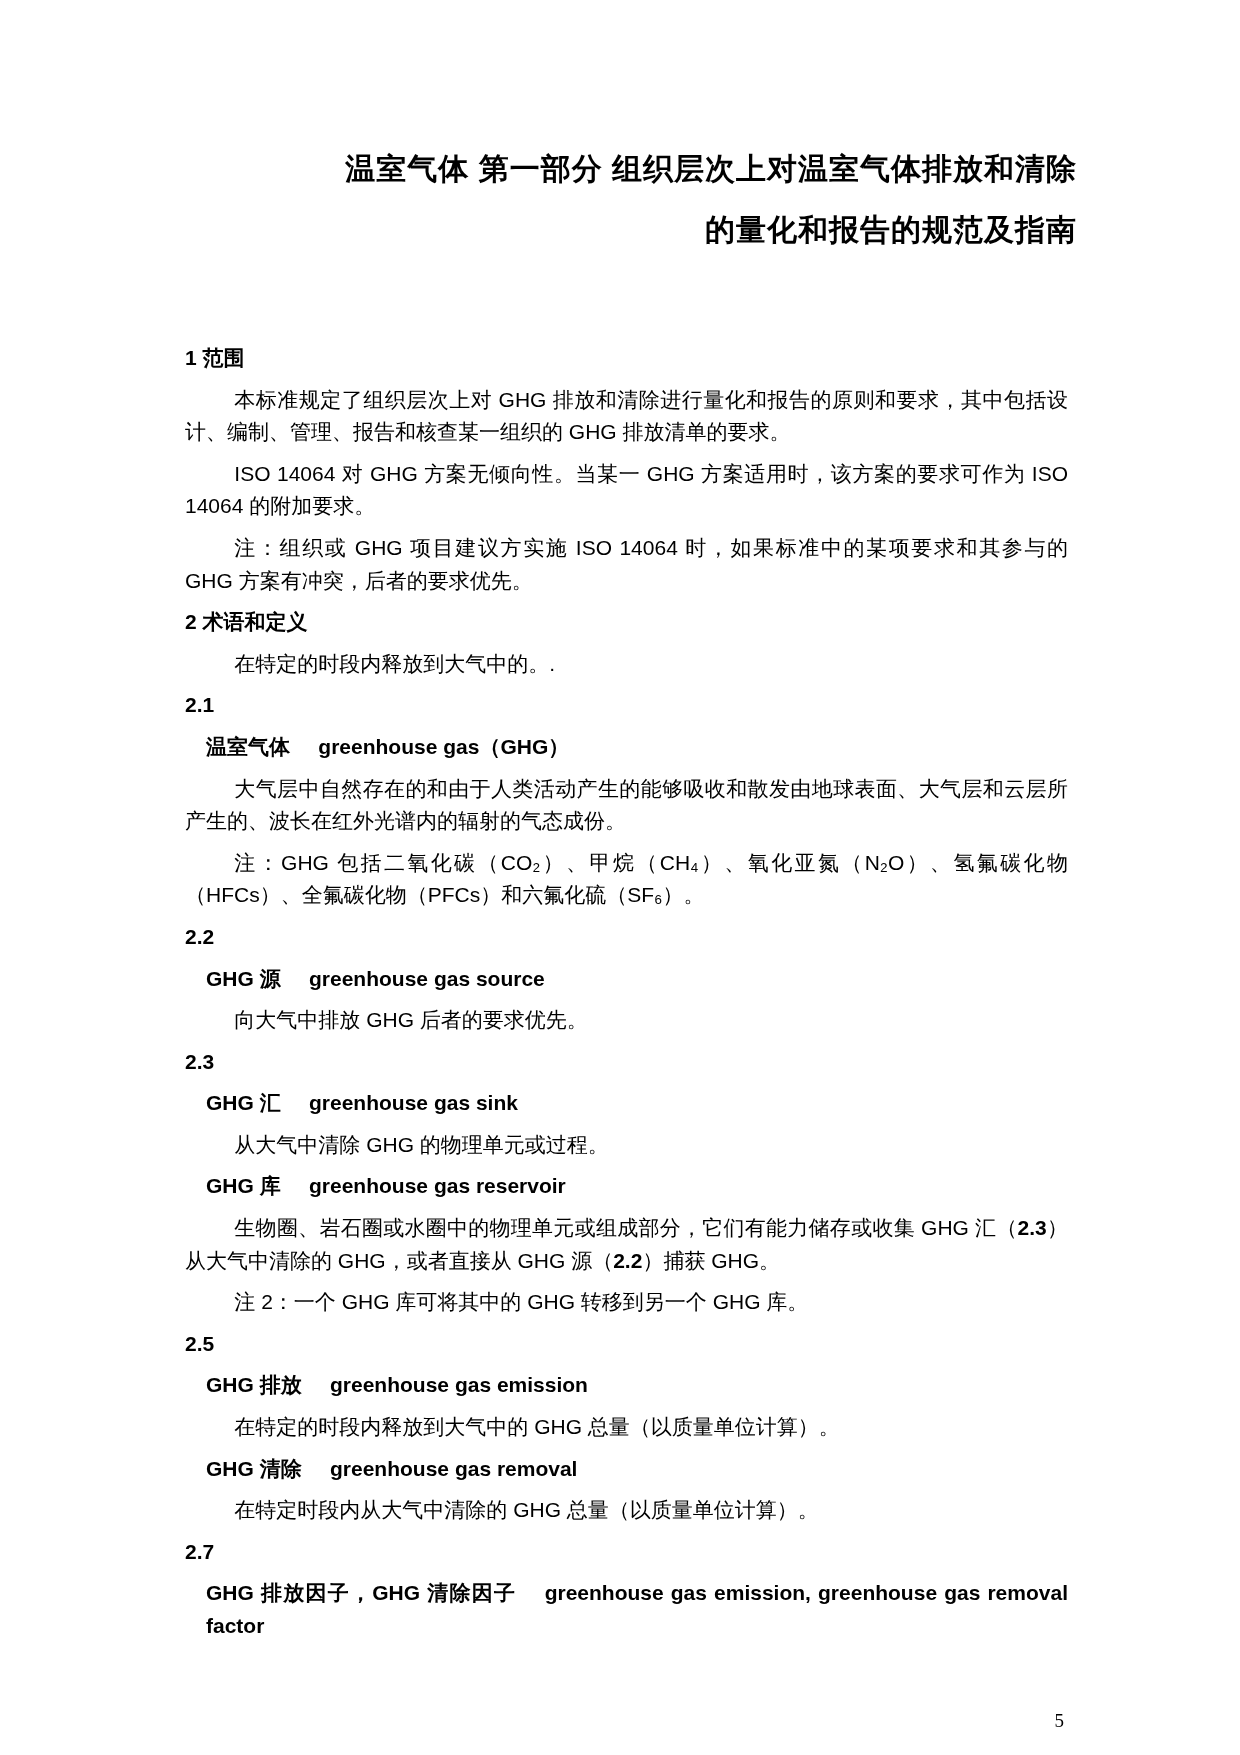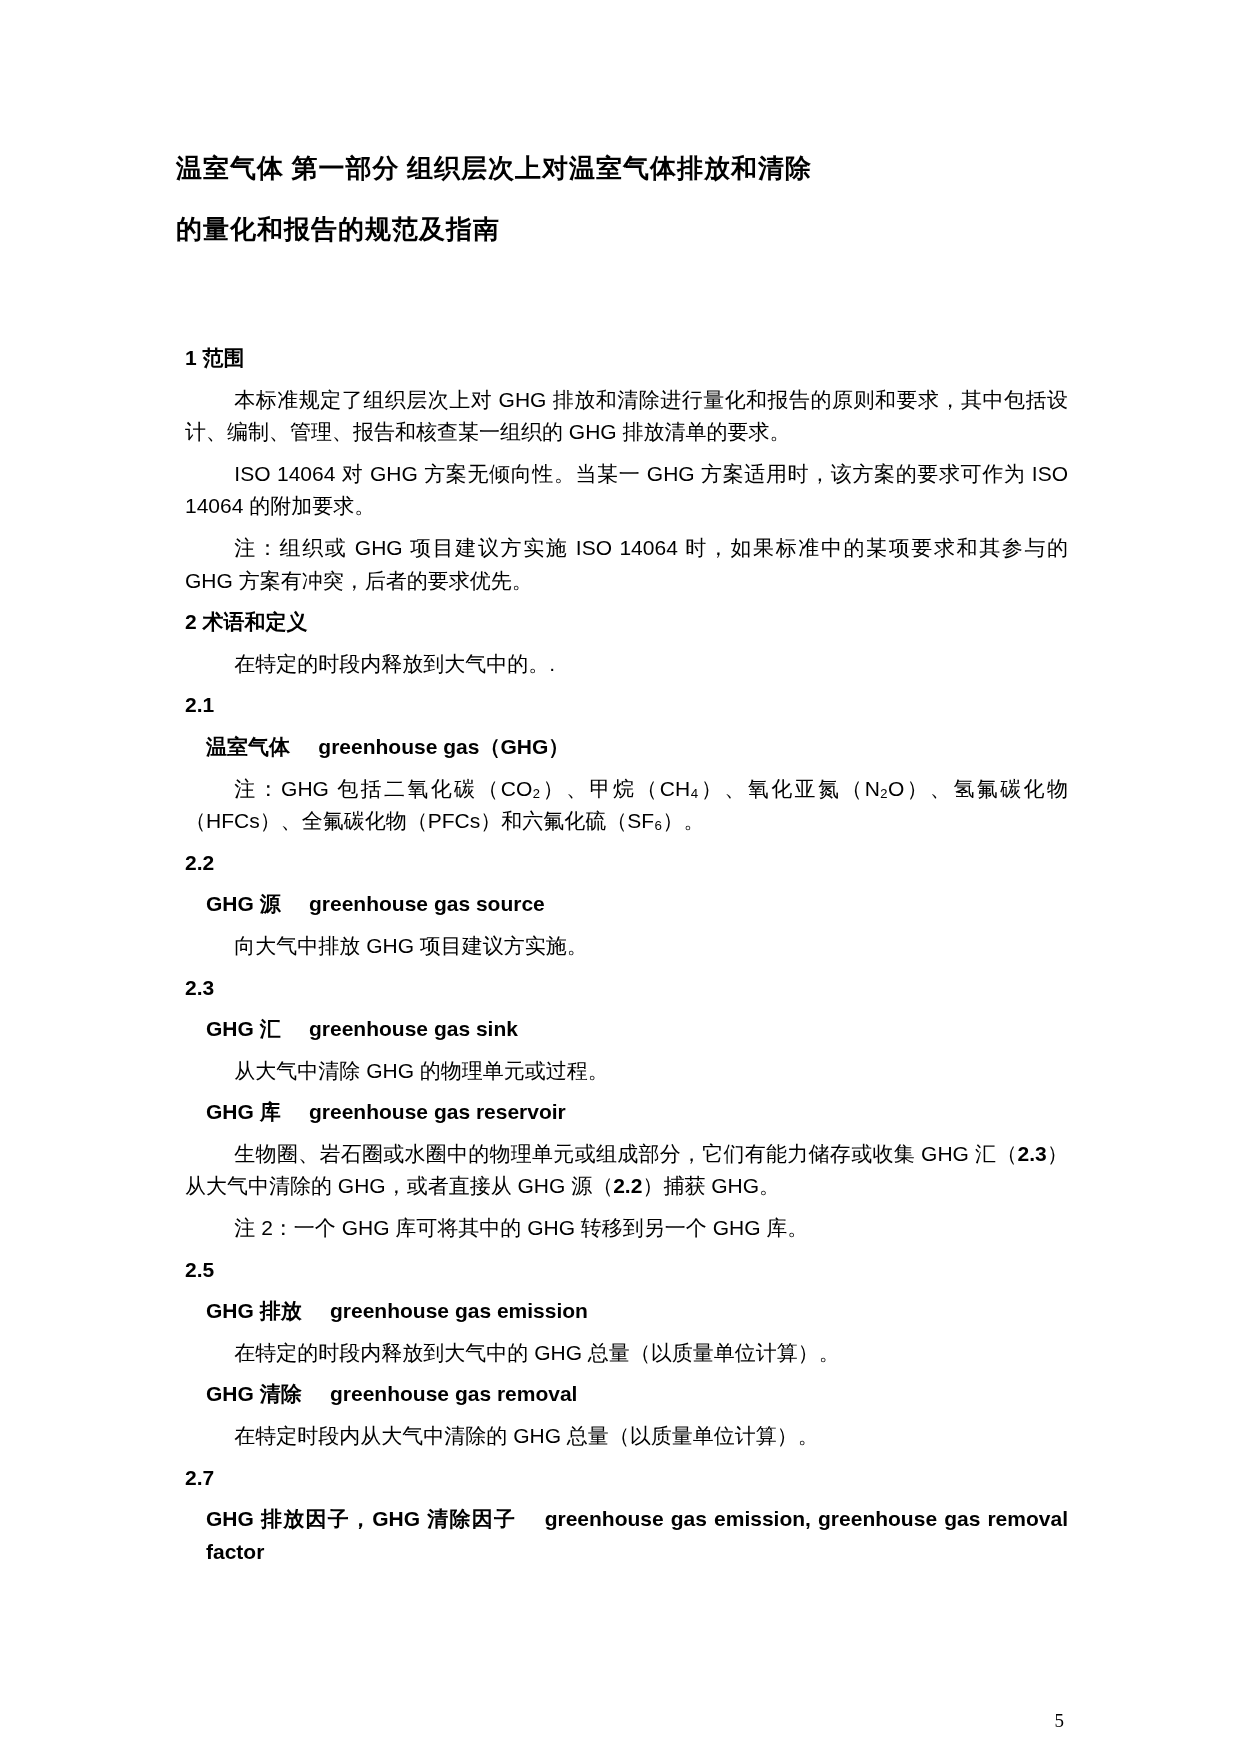--- a/index.html
+++ b/index.html
@@ -13,25 +13,25 @@
     height: 1755px;
     background: #ffffff;
     color: #000000;
     overflow: hidden;
   }
   .doc {
     padding: 0 163px 0 176px;
   }
   .doc-title {
     margin: 138px 0 0 0;
-    font-family: Liberation Serif, serif;
+    font-family: Liberation Sans, sans-serif;
     font-weight: bold;
-    font-size: 26px;
+    font-size: 30px;
     line-height: 61px;
-    text-align: left;
+    text-align: right;
     letter-spacing: 1px;
   }
   .body-text {
     margin-top: 82px;
     font-family: "Liberation Sans", "DejaVu Sans", serif;
     font-size: 21px;
     line-height: 32.6px;
   }
   .body-text p { margin: 9px; }
   .hd {
@@ -73,25 +73,26 @@
       <p class="hd">1 范围</p>
       <p class="para">本标准规定了组织层次上对 GHG 排放和清除进行量化和报告的原则和要求，其中包括设计、编制、管理、报告和核查某一组织的 GHG 排放清单的要求。</p>
       <p class="para">ISO 14064 对 GHG 方案无倾向性。当某一 GHG 方案适用时，该方案的要求可作为 ISO 14064 的附加要求。</p>
       <p class="para">注：组织或 GHG 项目建议方实施 ISO 14064 时，如果标准中的某项要求和其参与的 GHG 方案有冲突，后者的要求优先。</p>
 
       <p class="hd">2 术语和定义</p>
       <p class="para">在特定的时段内释放到大气中的。.</p>
 
       <p class="hd">2.1</p>
       <p class="term"><span class="tzh">温室气体</span><span class="ten">greenhouse gas（GHG）</span></p>
+      <p class="para">大气层中自然存在的和由于人类活动产生的能够吸收和散发由地球表面、大气层和云层所产生的、波长在红外光谱内的辐射的气态成份。</p>
       <p class="para">注：GHG 包括二氧化碳（CO₂）、甲烷（CH₄）、氧化亚氮（N₂O）、氢氟碳化物（HFCs）、全氟碳化物（PFCs）和六氟化硫（SF₆）。</p>
 
       <p class="hd">2.2</p>
       <p class="term"><span class="tzh">GHG 源</span><span class="ten">greenhouse gas source</span></p>
-      <p class="para">向大气中排放 GHG 项目建议方实施。</p>
+      <p class="para">向大气中排放 GHG 后者的要求优先。</p>
 
       <p class="hd">2.3</p>
       <p class="term"><span class="tzh">GHG 汇</span><span class="ten">greenhouse gas sink</span></p>
       <p class="para">从大气中清除 GHG 的物理单元或过程。</p>
 
       <p class="term"><span class="tzh">GHG 库</span><span class="ten">greenhouse gas reservoir</span></p>
       <p class="para"><span>生物圈、岩石圈或水圈中的物理单元或组成部分，它们有能力储存或收集 GHG 汇（</span><span class="b">2.3</span><span>）从大气中清除的 GHG，或者直接从 GHG 源（</span><span class="b">2.2</span><span>）捕获 GHG。</span></p>
       <p class="para">注 2：一个 GHG 库可将其中的 GHG 转移到另一个 GHG 库。</p>
 
       <p class="hd">2.5</p>

